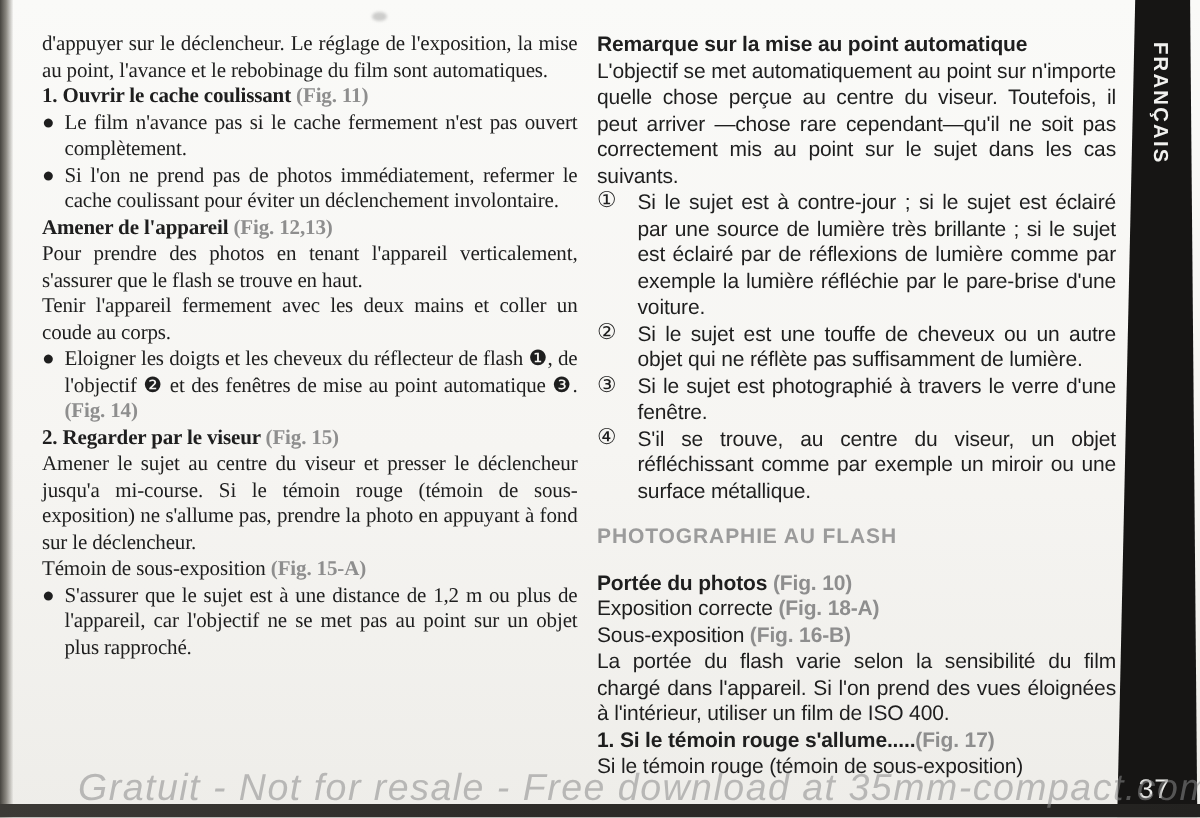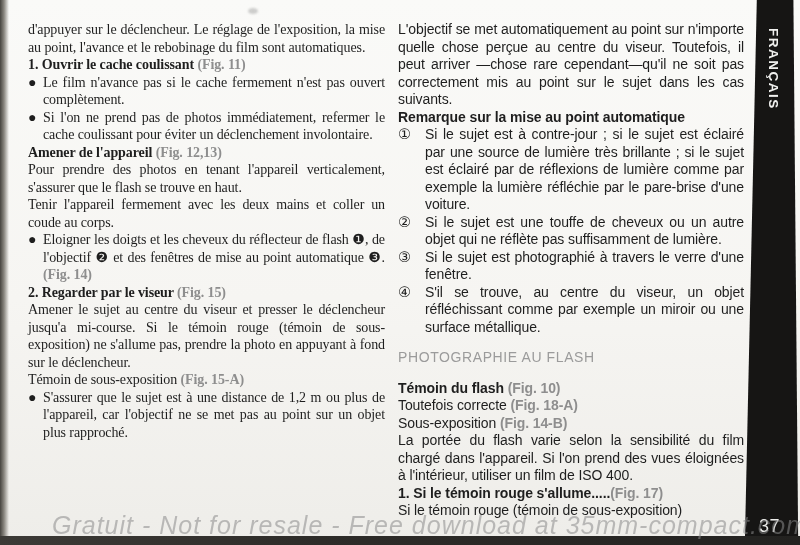--- a/index.html
+++ b/index.html
@@ -38,21 +38,21 @@
   .blk { text-align: justify; }
   .blk.bullet  { position: relative; padding-left: 15px; }
   .blk.numitem { position: relative; padding-left: 27px; }
   .blk .marker { position: absolute; left: 0; top: 0; }
   .blk.numitem .marker { font-size: 14.5px; }
   .blk.spacer { height: 13px; }
 
   .t   { }
   .b   { font-weight: 700; }
   .fig { color: #8e8e8e; font-weight: 700; }
-  .g   { color: #9b9b9b; font-weight: 400; letter-spacing: 0.6px; }
+  .g   { color: #9b9b9b; font-weight: 700; letter-spacing: 0.6px; }
 
   
   .tab { position: absolute; right: 0; top: 0; width: 60px; height: 100%; }
   .tab-bg {
     position: absolute; inset: 0; background: #161514;
     clip-path: polygon(28% 0%, 89% 0%, 97% 100%, 8% 100%);
   }
   .tab-label {
     position: absolute; top: 28px; left: 26px;
     writing-mode: vertical-rl;
@@ -86,32 +86,32 @@
       <div class="blk para"><span class="b">Amener de l'appareil </span><span class="fig">(Fig. 12,13)</span></div>
       <div class="blk para"><span class="t">Pour prendre des photos en tenant l'appareil verticalement, s'assurer que le flash se trouve en haut.</span></div>
       <div class="blk para"><span class="t">Tenir l'appareil fermement avec les deux mains et coller un coude au corps.</span></div>
       <div class="blk bullet"><span class="marker">●</span><span class="t">Eloigner les doigts et les cheveux du réflecteur de flash ❶, de l'objectif ❷ et des fenêtres de mise au point automatique ❸. </span><span class="fig">(Fig. 14)</span></div>
       <div class="blk para"><span class="b">2. Regarder par le viseur </span><span class="fig">(Fig. 15)</span></div>
       <div class="blk para"><span class="t">Amener le sujet au centre du viseur et presser le déclencheur jusqu'a mi-course. Si le témoin rouge (témoin de sous-exposition) ne s'allume pas, prendre la photo en appuyant à fond sur le déclencheur.</span></div>
       <div class="blk para"><span class="t">Témoin de sous-exposition </span><span class="fig">(Fig. 15-A)</span></div>
       <div class="blk bullet"><span class="marker">●</span><span class="t">S'assurer que le sujet est à une distance de 1,2 m ou plus de l'appareil, car l'objectif ne se met pas au point sur un objet plus rapproché.</span></div>
     </div>
   <div class="col col-right" id="col-right">
+      <div class="blk para"><span class="b">Remarque sur la mise au point automatique</span></div>
       <div class="blk para"><span class="t">L'objectif se met automatiquement au point sur n'importe quelle chose perçue au centre du viseur. Toutefois, il peut arriver —chose rare cependant—qu'il ne soit pas correctement mis au point sur le sujet dans les cas suivants.</span></div>
-      <div class="blk para"><span class="b">Remarque sur la mise au point automatique</span></div>
       <div class="blk numitem"><span class="marker">①</span><span class="t">Si le sujet est à contre-jour ; si le sujet est éclairé par une source de lumière très brillante ; si le sujet est éclairé par de réflexions de lumière comme par exemple la lumière réfléchie par le pare-brise d'une voiture.</span></div>
       <div class="blk numitem"><span class="marker">②</span><span class="t">Si le sujet est une touffe de cheveux ou un autre objet qui ne réflète pas suffisamment de lumière.</span></div>
       <div class="blk numitem"><span class="marker">③</span><span class="t">Si le sujet est photographié à travers le verre d'une fenêtre.</span></div>
       <div class="blk numitem"><span class="marker">④</span><span class="t">S'il se trouve, au centre du viseur, un objet réfléchissant comme par exemple un miroir ou une surface métallique.</span></div>
       <div class="blk spacer"></div>
       <div class="blk para"><span class="g">PHOTOGRAPHIE AU FLASH</span></div>
       <div class="blk spacer"></div>
-      <div class="blk para"><span class="b">Témoin du flash </span><span class="fig">(Fig. 10)</span></div>
-      <div class="blk para"><span class="t">Toutefois correcte </span><span class="fig">(Fig. 18-A)</span></div>
-      <div class="blk para"><span class="t">Sous-exposition </span><span class="fig">(Fig. 14-B)</span></div>
+      <div class="blk para"><span class="b">Portée du photos </span><span class="fig">(Fig. 10)</span></div>
+      <div class="blk para"><span class="t">Exposition correcte </span><span class="fig">(Fig. 18-A)</span></div>
+      <div class="blk para"><span class="t">Sous-exposition </span><span class="fig">(Fig. 16-B)</span></div>
       <div class="blk para"><span class="t">La portée du flash varie selon la sensibilité du film chargé dans l'appareil. Si l'on prend des vues éloignées à l'intérieur, utiliser un film de ISO 400.</span></div>
       <div class="blk para"><span class="b">1. Si le témoin rouge s'allume.....</span><span class="fig">(Fig. 17)</span></div>
       <div class="blk para"><span class="t">Si le témoin rouge (témoin de sous-exposition)</span></div>
     </div>
 
   <div class="tab">
     <div class="tab-bg"></div>
     <span class="tab-label">FRANÇAIS</span>
     <span class="page-num">37</span>
   </div>

